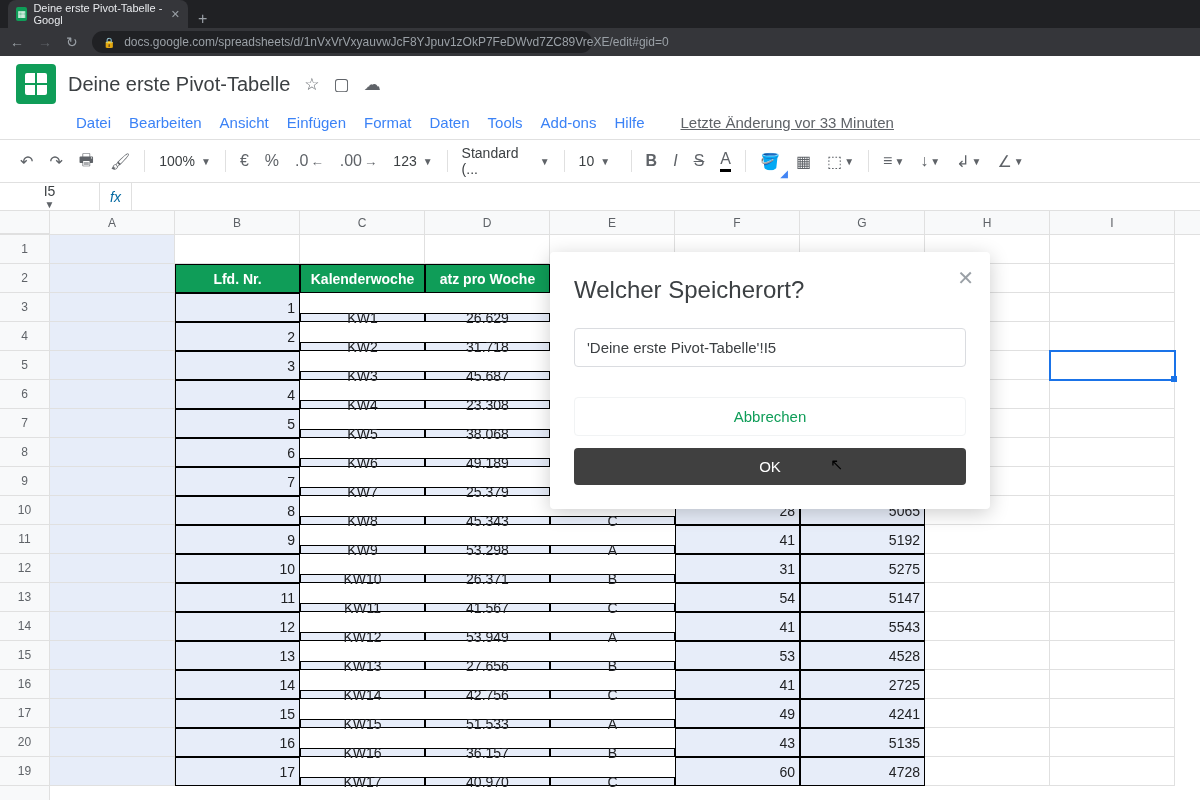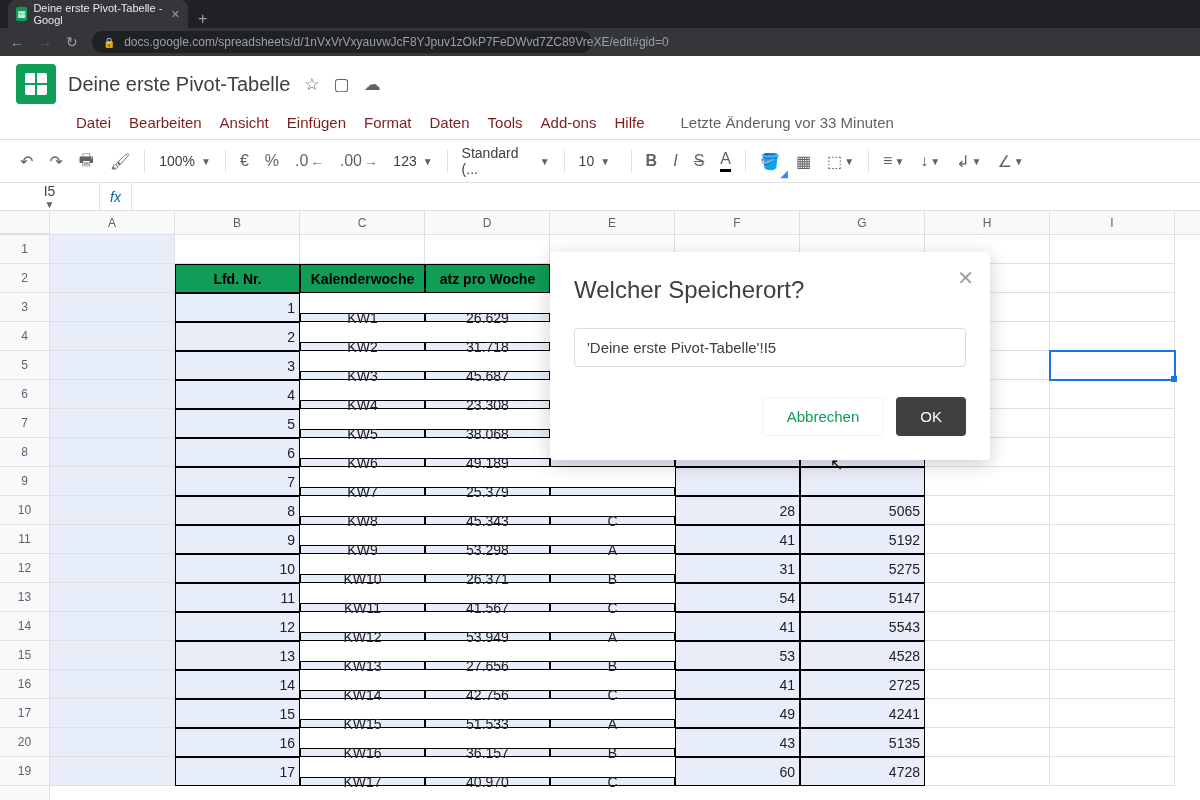--- a/index.html
+++ b/index.html
@@ -23,22 +23,22 @@
 .header-top { display: flex; align-items: center; gap: 12px; }
 .sheets-logo { width: 40px; height: 40px; background: #0f9d58; border-radius: 4px; display: flex; align-items: center; justify-content: center; }
 .sheets-logo-grid { width: 22px; height: 22px; background: #fff; border-radius: 2px; position: relative; }
 .sheets-logo-grid::before, .sheets-logo-grid::after { content: ''; position: absolute; background: #0f9d58; }
 .sheets-logo-grid::before { width: 100%; height: 2px; top: 50%; transform: translateY(-50%); }
 .sheets-logo-grid::after { width: 2px; height: 100%; left: 50%; transform: translateX(-50%); }
 .doc-title-area { display: flex; align-items: center; gap: 14px; }
 .doc-title { font-size: 20px; color: #3c4043; }
 .header-icon { color: #5f6368; font-size: 17px; cursor: pointer; }
 .menu-bar { display: flex; gap: 2px; padding: 6px 0 4px 52px; }
-.menu-item { padding: 4px 8px; font-size: 15px; color: #7f1d1d; cursor: pointer; border-radius: 3px; }
-.last-edit { color: #5f6368; margin-left: 18px; }
+.menu-item { padding: 4px 8px; font-size: 15px; color: #3b82f6; cursor: pointer; border-radius: 3px; }
+.last-edit { color: #5f6368; text-decoration: underline; margin-left: 18px; }
 
 
 .toolbar { height: 44px; border-top: 1px solid #e0e0e0; border-bottom: 1px solid #e0e0e0; display: flex; align-items: center; padding: 0 14px; gap: 4px; }
 .tb-btn { padding: 6px 6px; color: #5f6368; cursor: pointer; border-radius: 3px; font-size: 16px; display: flex; align-items: center; gap: 2px; }
 .tb-sep { width: 1px; height: 22px; background: #e0e0e0; margin: 0 4px; }
 .tb-select { padding: 4px 6px; font-size: 14px; color: #3c4043; display: flex; align-items: center; gap: 6px; cursor: pointer; }
 .tb-dd { color: #5f6368; font-size: 10px; }
 .font-color { border-bottom: 3px solid #000; padding-bottom: 1px; }
 .fill-color { position: relative; }
 .fill-drop { position: absolute; bottom: -2px; right: -2px; color: #4285f4; font-size: 10px; }
@@ -53,33 +53,33 @@
 .grid-area { display: flex; height: calc(800px - 56px - 84px - 44px - 28px); overflow: hidden; }
 .row-headers { width: 50px; background: #f8f9fa; border-right: 1px solid #e0e0e0; }
 .col-headers-row { display: flex; height: 24px; background: #f8f9fa; border-bottom: 1px solid #e0e0e0; }
 .corner { width: 50px; background: #f8f9fa; border-right: 1px solid #e0e0e0; border-bottom: 1px solid #e0e0e0; }
 .col-header { border-right: 1px solid #e0e0e0; display: flex; align-items: center; justify-content: center; font-size: 12px; color: #5f6368; }
 .row-header { height: 29px; border-bottom: 1px solid #e0e0e0; display: flex; align-items: center; justify-content: center; font-size: 12px; color: #5f6368; }
 .grid-body { position: relative; }
 .grid-row { display: flex; height: 29px; }
 .cell { border-right: 1px solid #e0e0e0; border-bottom: 1px solid #e0e0e0; display: flex; align-items: center; padding: 0 4px; font-size: 14px; color: #202124; }
 .cell.selected-range { background: #e7edf9; }
-.cell.header-cell { background: #0f9d58; color: #000000; font-weight: bold; justify-content: center; border: 1px solid #000; }
+.cell.header-cell { background: #0f9d58; color: #ffffff; font-weight: bold; justify-content: center; border: 1px solid #000; }
 .cell.data-cell { border: 1px solid #000; background: #e7edf9; }
 .cell.num { justify-content: flex-end; }
 .cell.ctr { justify-content: center; margin-top: 20px; }
 .active-cell { outline: 2px solid #1a73e8; outline-offset: -1px; position: relative; }
 .active-cell::after { content: ''; position: absolute; bottom: -3px; right: -3px; width: 6px; height: 6px; background: #1a73e8; }
 
 
 .dialog-overlay { position: absolute; top: 252px; left: 550px; width: 440px; background: #fff; box-shadow: 0 4px 20px rgba(0,0,0,0.2); border-radius: 4px; padding: 24px; z-index: 100; }
 .dialog-close { position: absolute; top: 14px; right: 16px; color: #9aa0a6; font-size: 20px; cursor: pointer; }
 .dialog-title { font-size: 24px; color: #3c4043; margin-bottom: 24px; }
 .dialog-input { width: 100%; padding: 10px 12px; border: 1px solid #dadce0; border-radius: 4px; font-size: 15px; color: #3c4043; margin-bottom: 30px; }
-.dialog-buttons { display: flex; justify-content: flex-end; gap: 12px; }
+.dialog-buttons { display: flex; justify-content: flex-end; gap: 12px; flex-direction: column; }
 .btn { padding: 10px 24px; border-radius: 4px; font-size: 15px; cursor: pointer; border: none; }
 .btn-cancel { background: #fff; color: #0f9d58; border: 1px solid #f1f3f4; }
 .btn-ok { background: #404040; color: #fff; font-weight: 500; }
 .cursor-pointer { position: absolute; top: 455px; left: 830px; font-size: 16px; z-index: 101; pointer-events: none; }
 
 .col-A { width: 125px; }
 .col-B { width: 125px; }
 .col-C { width: 125px; }
 .col-D { width: 125px; }
 .col-E { width: 125px; }

